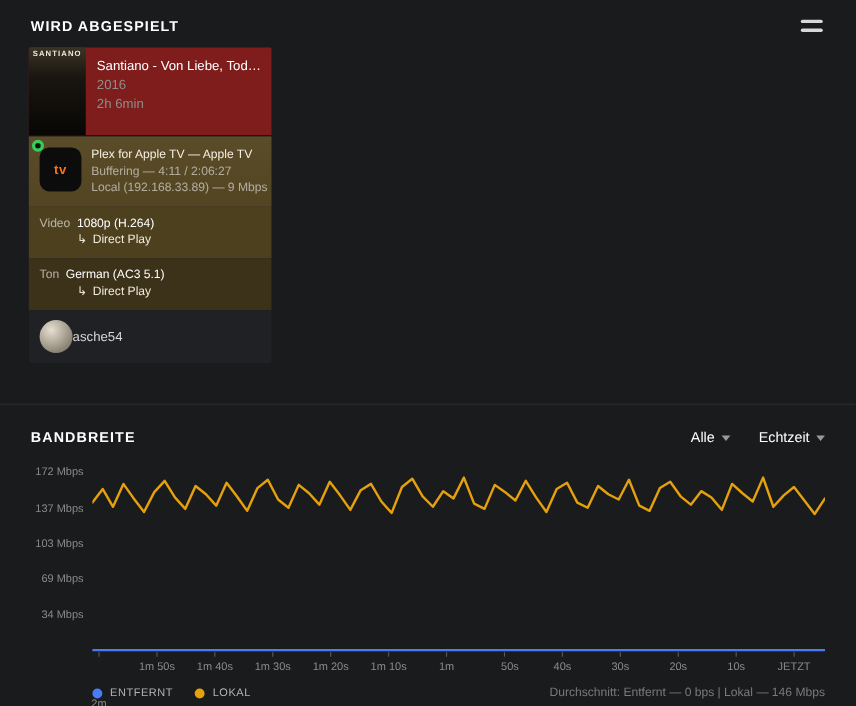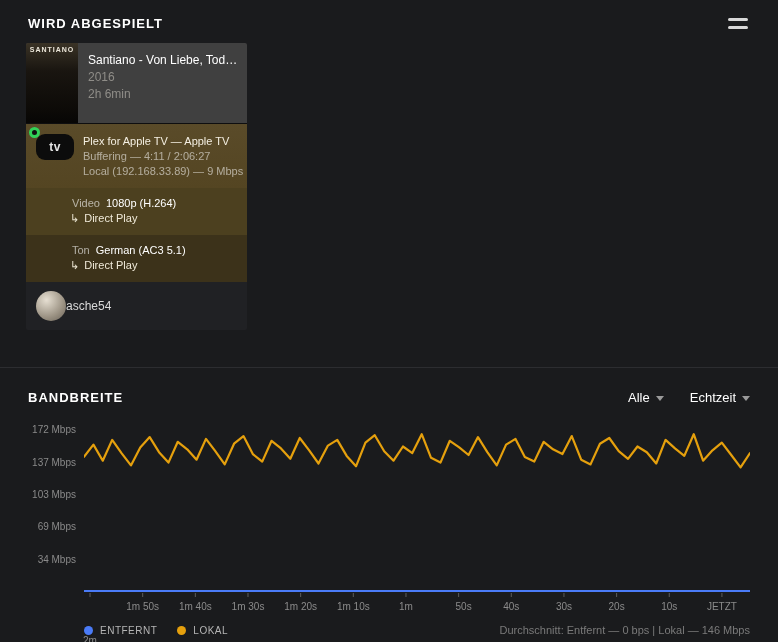--- a/index.html
+++ b/index.html
@@ -12,40 +12,40 @@
   }
 
   
   .top-header { display: flex; justify-content: space-between; align-items: center; padding: 16px 28px 12px; }
   .section-title { font-size: 13px; font-weight: bold; letter-spacing: 1px; color: #fff; }
   .queue-icon { display: flex; flex-direction: column; gap: 5px; cursor: pointer; padding: 2px; }
   .queue-icon i { display: block; width: 20px; height: 3px; border-radius: 2px; background: #d8d8d8; }
 
   
   .np-card { width: 221px; margin-left: 26px; border-radius: 2px; overflow: hidden; }
-  .media-row { display: flex; background: #404040; }
+  .media-row { display: flex; background: #7f1d1d; }
   .poster { width: 52px; height: 80px; flex: 0 0 52px; background: linear-gradient(#3a3326, #191510 35%, #0c0a07 85%, #070605); position: relative; }
   .poster-text { display: block; text-align: center; padding-top: 3px; font-size: 7px; letter-spacing: 1px; color: #ece7da; font-weight: bold; }
   .media-info { padding: 9px 10px; min-width: 0; }
   .media-title { font-size: 12px; color: #fff; white-space: nowrap; overflow: hidden; line-height: 17px; }
   .media-sub { font-size: 12px; color: #8f8d88; line-height: 17px; }
   .row-divider { height: 1px; background: rgba(0,0,0,0.45); }
 
   .player-row { display: flex; align-items: flex-start; background: linear-gradient(#5a4b29, #544522); padding: 10px 10px 9px; }
   .device-wrap { position: relative; flex: 0 0 38px; }
-  .appletv-icon { width: 38px; height: 26px; background: #0c0c0c; border-radius: 9px; display: flex; align-items: center; justify-content: center; color: #e5e5e5; font-size: 12px; font-weight: bold; letter-spacing: .5px; }
+  .appletv-icon { width: 38px; height: 40px; background: #0c0c0c; border-radius: 9px; display: flex; align-items: center; justify-content: center; color: #f97316; font-size: 12px; font-weight: bold; letter-spacing: .5px; }
   .status-ring { position: absolute; top: -7px; left: -7px; width: 11px; height: 11px; border-radius: 50%; border: 3px solid #31d158; background: #101010; }
   .player-info { margin-left: 9px; min-width: 0; }
   .player-line1 { font-size: 11px; color: #f4efe2; line-height: 15px; white-space: nowrap; }
   .player-line2 { font-size: 11px; color: rgba(255,255,255,0.55); line-height: 15px; white-space: nowrap; }
 
   .stream-row { padding: 8px 10px 9px; font-size: 11px; }
   .stream-row.video { background: #4c401f; }
   .stream-row.audio { background: #3c321a; }
-  .stream-main { display: flex; gap: 6px; line-height: 15px; margin-left: 36px; }
+  .stream-main { display: flex; gap: 6px; line-height: 15px; }
   .stream-label { color: rgba(255,255,255,0.6); }
   .stream-value { color: #fff; }
   .stream-transcode { margin-left: 34px; line-height: 15px; color: #f0ead9; }
   .tc-arrow { color: #e8e2cf; margin-right: 5px; }
 
   .user-row { display: flex; align-items: center; background: #202124; padding: 9px 10px; }
   .avatar { width: 30px; height: 30px; border-radius: 50%; background: radial-gradient(circle at 35% 30%, #e6dfd2, #9b9283 60%, #665f54); flex: 0 0 30px; }
   .user-name { font-size: 12px; color: #d9d9d9; }
 
   

